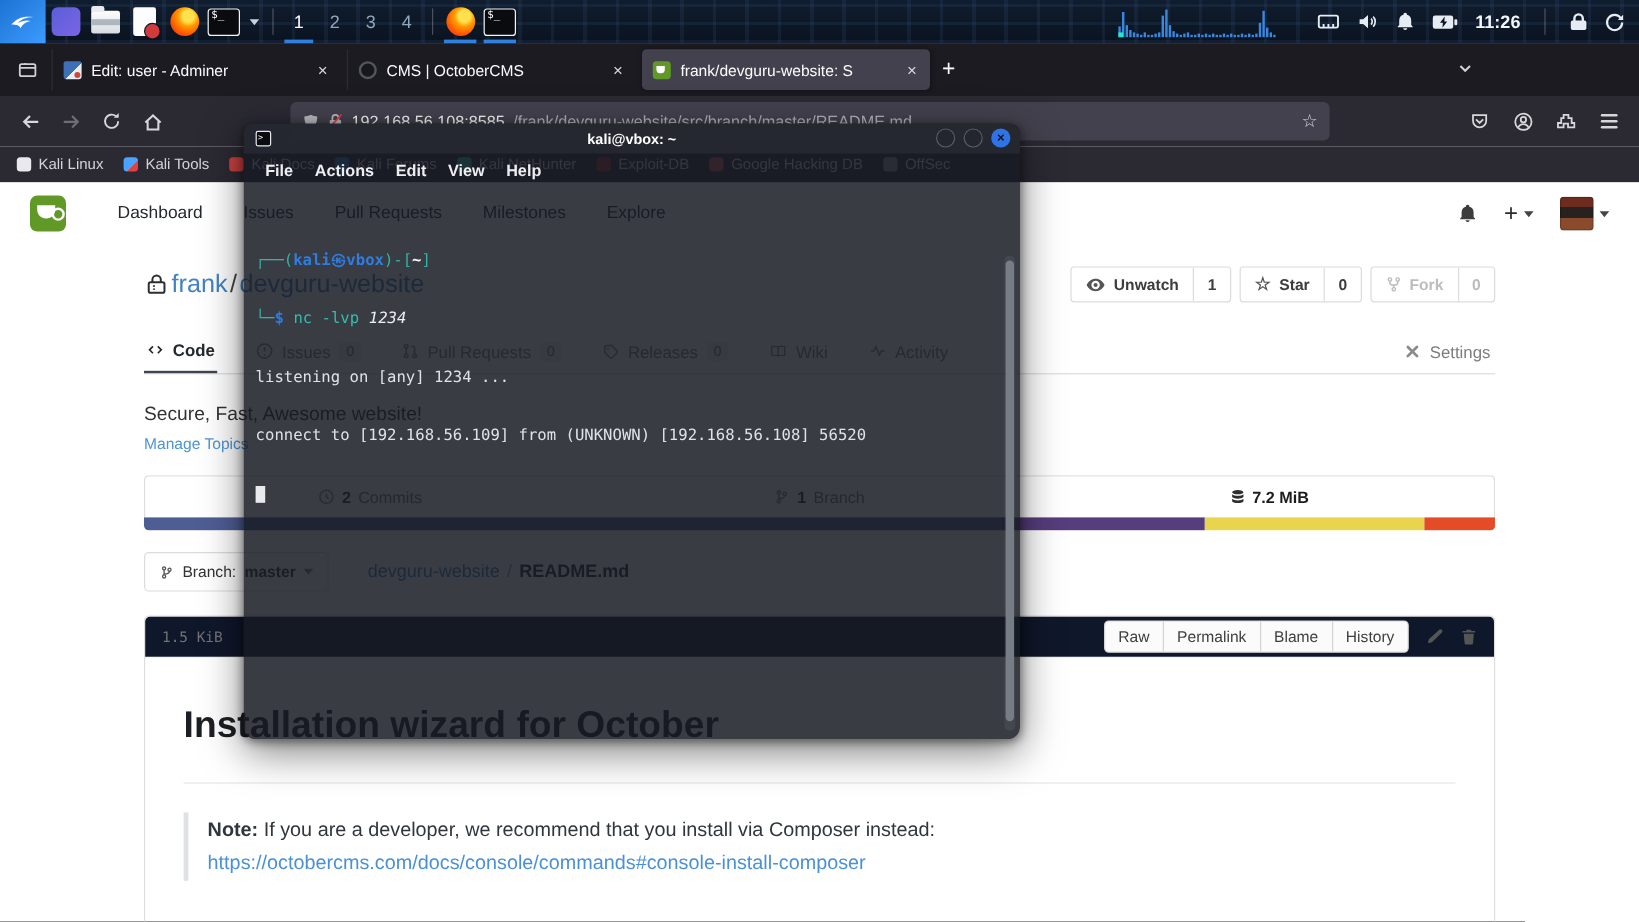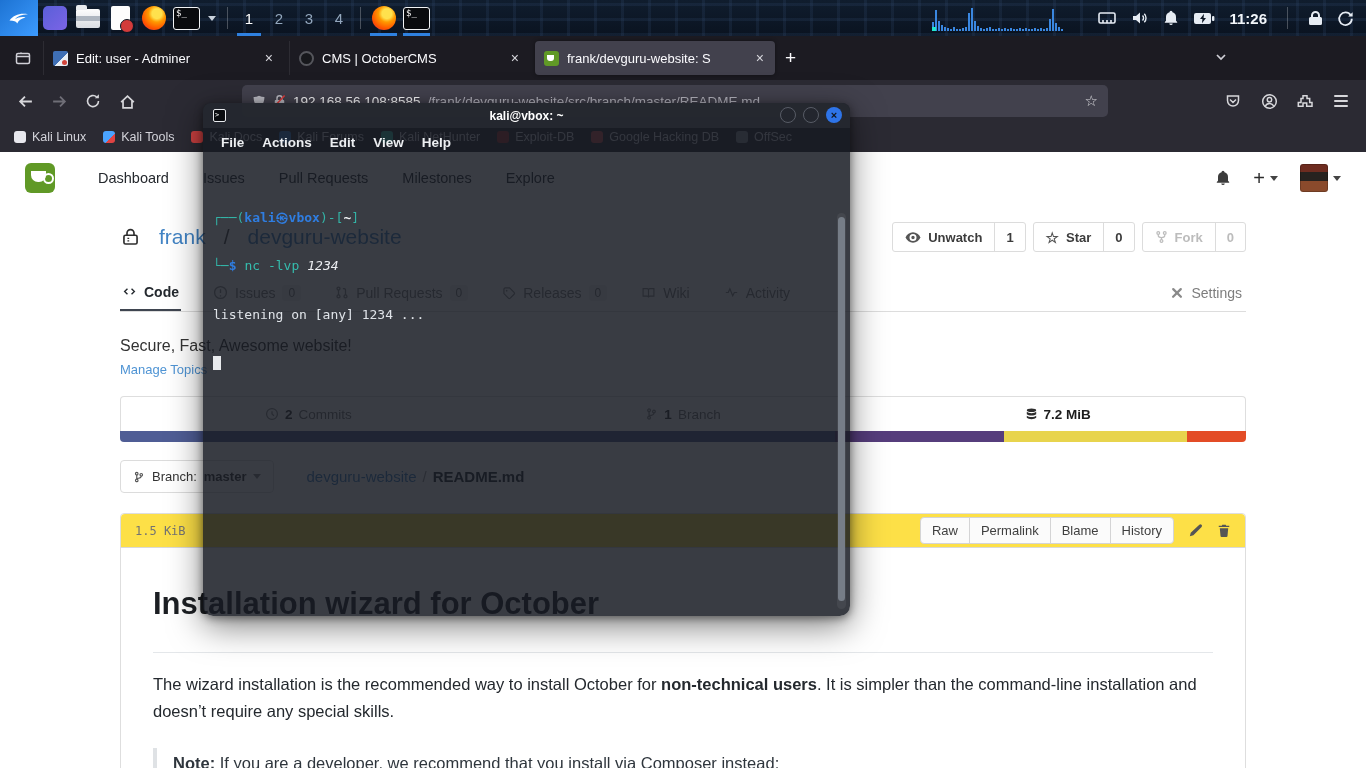--- a/index.html
+++ b/index.html
@@ -84,21 +84,21 @@
   .gt-nav{display:flex;align-items:center;}
   .gt-nav span{padding:0 17px;}
   .gt-right{margin-left:auto;display:flex;align-items:center;gap:22px;}
   .iconbtn{display:flex;align-items:center;gap:5px;}
   .caret{width:0;height:0;border-left:4px solid transparent;border-right:4px solid transparent;border-top:5px solid #444;}
   .avatar{width:28px;height:28px;border-radius:3px;
     background:linear-gradient(180deg,#6e2c20 0 30%,#27221f 30% 62%,#8a4a2c 62% 100%);
     background-color:#442;box-shadow:inset 0 0 0 1px rgba(0,0,0,.2);}
   .gt-container{width:1126px;margin:0 auto;}
   .repo-row{margin-top:13px;height:40px;display:flex;align-items:center;}
-  .repo-title{display:flex;align-items:center;gap:18px;font-size:21px;}
+  .repo-title{display:flex;align-items:center;gap:2px;font-size:21px;}
   .repo-title a{color:#4183c4;text-decoration:none;}
   .repo-sep{color:#444;}
   .repo-actions{margin-left:auto;display:flex;gap:7px;}
   .btn-group{display:flex;border:1px solid #dcdcdc;border-radius:3px;overflow:hidden;background:#fff;height:30px;box-sizing:border-box;}
   .btn-main{display:flex;gap:7px;padding:0 12px;align-items:center;font-size:13px;font-weight:700;color:#3c3c3c;}
   .btn-count{border-left:1px solid #dcdcdc;padding:0 11px;display:flex;align-items:center;font-size:13px;font-weight:700;color:#3c3c3c;}
   .btn-group.disabled .btn-main,.btn-group.disabled .btn-count{color:#bcbcbc;}
   .star-glyph{font-size:15px;color:#555;line-height:1;}
   .repo-tabs{margin-top:17px;height:37px;display:flex;align-items:center;border-bottom:1px solid #ddd;font-size:14px;color:#7d7d7d;}
   .rtab{display:flex;align-items:center;gap:7px;margin-right:30px;height:100%;box-sizing:border-box;padding:0 2px;}
@@ -116,21 +116,21 @@
   .language-bar i{display:block;height:100%;}
   .branch-row{margin-top:18px;display:flex;align-items:center;}
   .branch-btn{display:flex;align-items:center;gap:7px;border:1px solid #dcdcdc;border-radius:4px;background:#fff;
     height:33px;box-sizing:border-box;padding:0 12px;font-size:13px;color:#333;}
   .branch-btn b{font-weight:700;}
   .crumbs{margin-left:32px;font-size:15px;}
   .crumbs a{color:#4183c4;text-decoration:none;}
   .crumb-sep{color:#999;margin:0 6px;}
   .crumb-file{font-weight:700;color:#24292e;}
   .file-box{margin-top:20px;border:1px solid #dedede;border-radius:4px 4px 0 0;}
-  .file-head{height:33px;background:#fde047;border-bottom:1px solid #d9d9d9;border-radius:4px 4px 0 0;
+  .file-head{height:33px;background:#0f172a;border-bottom:1px solid #d9d9d9;border-radius:4px 4px 0 0;
     display:flex;align-items:center;padding:0 14px;}
   .file-size{font-family:"DejaVu Sans Mono",monospace;font-size:12px;color:#737373;}
   .file-actions{margin-left:auto;display:flex;align-items:center;gap:14px;}
   .fbtn-group{display:flex;border:1px solid #d4d4d5;border-radius:4px;overflow:hidden;background:#fbfbfb;}
   .fbtn{padding:5px 11px;font-size:13px;color:#3f3f3f;border-left:1px solid #d4d4d5;}
   .fbtn:first-child{border-left:none;}
   .file-content{padding:38px 32px 40px;}
   .md-h1{font-size:31px;font-weight:700;color:#1c1f23;margin:0 0 18px;padding-bottom:30px;border-bottom:1px solid #e4e7ea;}
   .md-p{font-size:16.5px;line-height:1.62;color:#24292e;margin:0;}
   .md-quote{margin:24px 0 0;border-left:4px solid #dfe2e5;padding:2px 16px;font-size:16.5px;line-height:1.62;
@@ -664,21 +664,20 @@
               </span>
               <span>
                 <svg width="14" height="15" viewBox="0 0 16 16">
                     <path fill="#555" d="M6 1.5h4l.5 1.2H14V4H2V2.7h3.5zM3.2 5.3h9.6l-.8 9a1.3 1.3 0 0 1-1.3 1.2H5.3A1.3 1.3 0 0 1 4 14.3z"></path>
                   </svg>
               </span>
             </div>
           </div>
           <div class="file-content">
             <h1 class="md-h1">Installation wizard for October</h1>
-            <p class="md-p"><span>The wizard installation is the recommended way to install October for </span><b>non-technical users</b><span>. It is simpler than the command-line installation and doesn’t require any special skills.</span></p>
             <blockquote class="md-quote"><b>Note:</b><span> If you are a developer, we recommend that you install via Composer instead: </span><a href="#">https://octobercms.com/docs/console/commands#console-install-composer</a></blockquote>
           </div>
         </div>
 
       </div>
     </div>
   </div>
 
   <div class="terminal">
     <div class="t-titlebar">
@@ -694,18 +693,19 @@
       <span class="t-menu">File</span>
       <span class="t-menu">Actions</span>
       <span class="t-menu">Edit</span>
       <span class="t-menu">View</span>
       <span class="t-menu">Help</span>
     </div>
     <div class="t-body">
       <div><span class="c-frame">┌──(</span><span class="c-user">kali㉿vbox</span><span class="c-frame">)-[</span><span class="c-path">~</span><span class="c-frame">]</span></div>
       <div><span class="c-frame">└─</span><span class="c-dollar">$</span><span class="c-cmd sp">nc -lvp</span><span class="c-arg sp">1234</span></div>
       <div>listening on [any] 1234 ...</div>
+      <div>connect to [192.168.56.109] from (UNKNOWN) [192.168.56.108] 56520</div>
       <div><span class="cursor"></span></div>
       <div class="t-scroll"><div class="t-thumb"></div></div>
     </div>
   </div>
 
 </div>
 
 </body></html>

